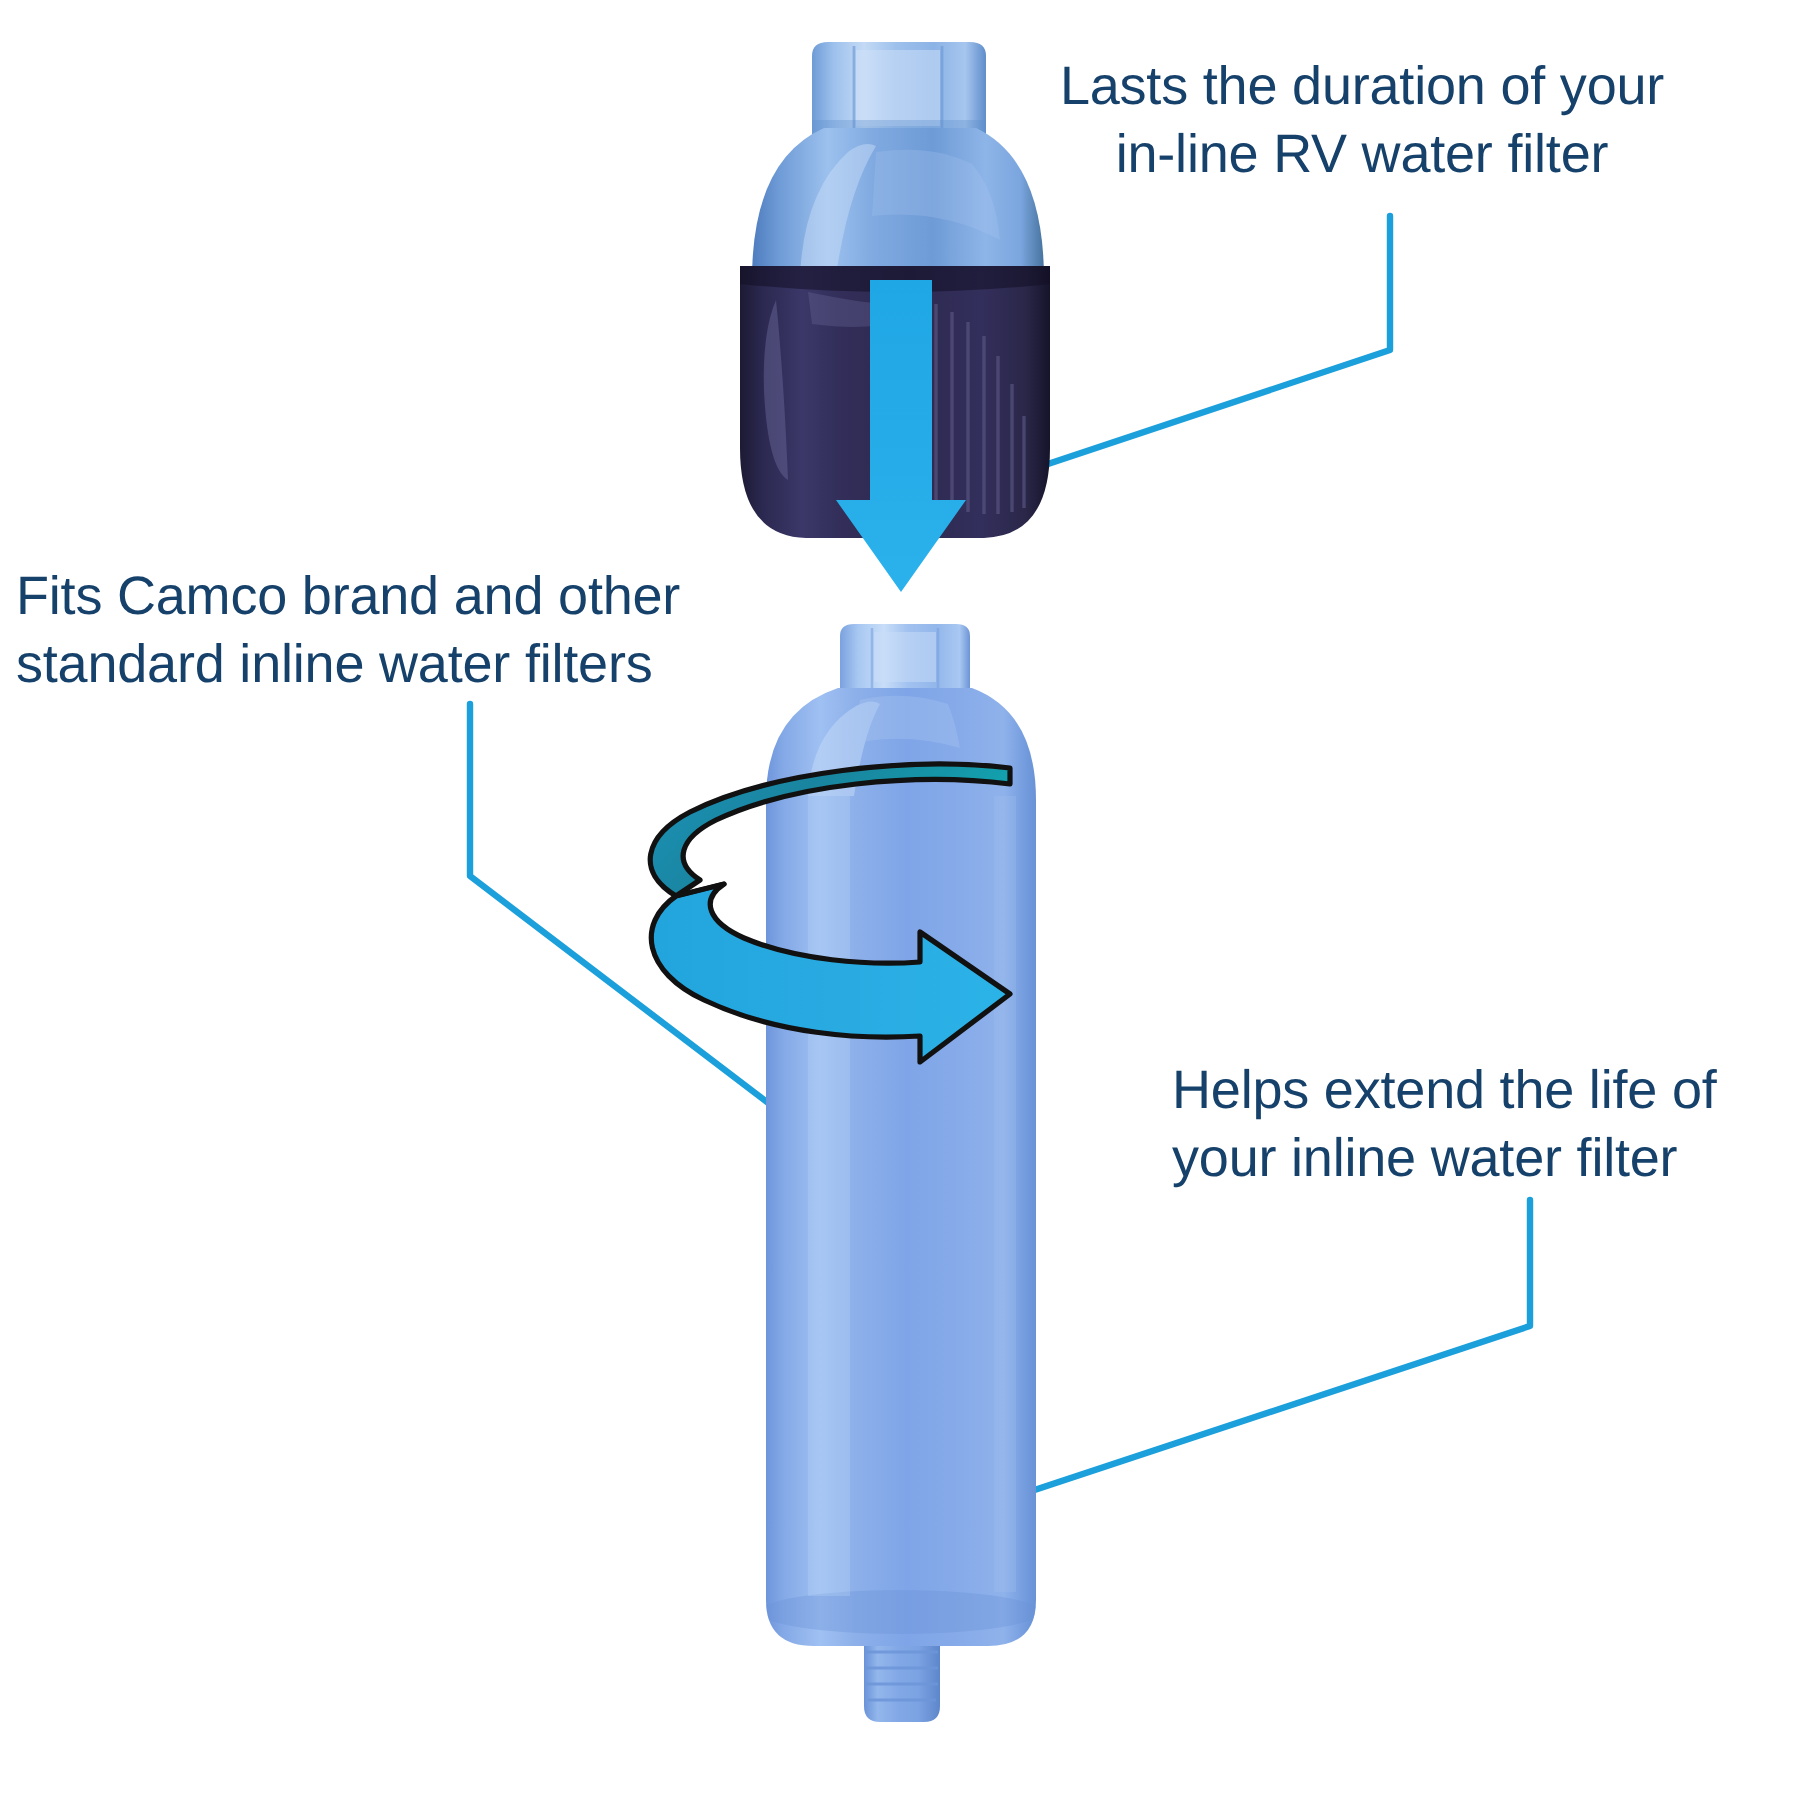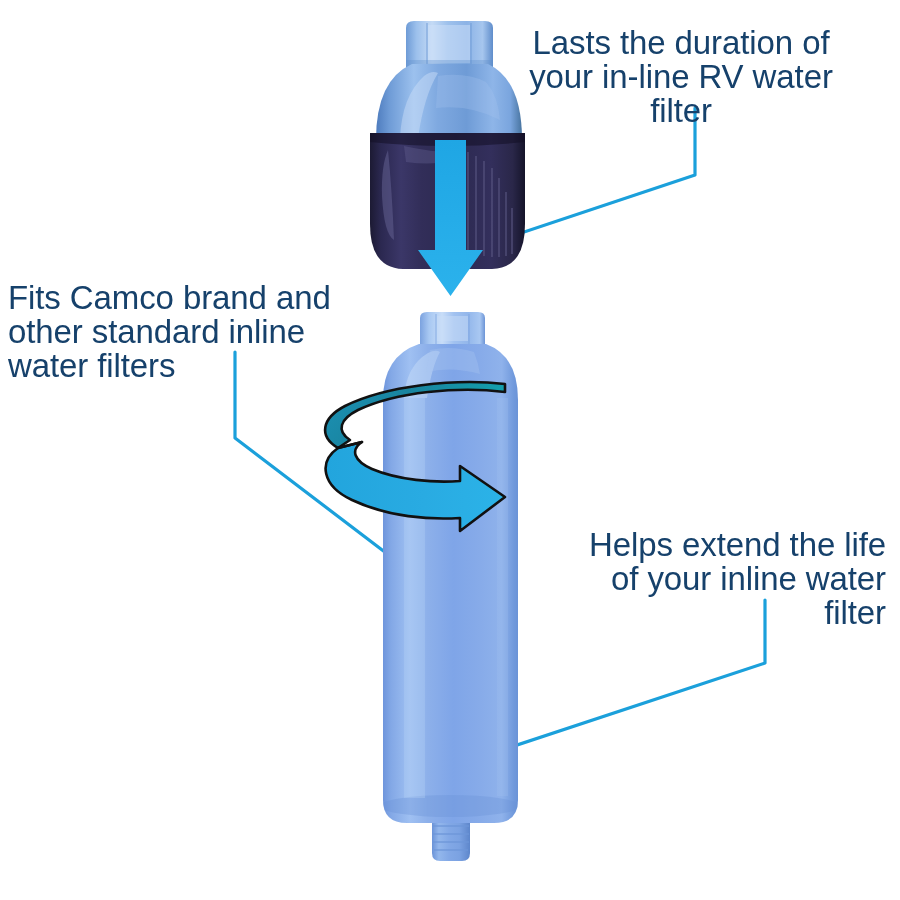--- a/index.html
+++ b/index.html
@@ -11,29 +11,29 @@
     overflow:hidden;
     position:relative;
   }
   #stage{position:absolute;left:0;top:0;width:900px;height:900px;}
   #art{position:absolute;left:0;top:0;width:900px;height:900px;}
 
   .callout-text{
     position:absolute;
     color:#16416B;
     font-family:"Liberation Sans", sans-serif;
-    font-size:33px;
+    font-size:27px;
     line-height:34px;
     font-weight:400;
     letter-spacing:-0.1px;
     white-space:pre-line;
   }
   #txt-top{ left:524px; top:26px; width:314px; text-align:center; }
   #txt-left{ left:8px; top:281px; width:364px; text-align:left; }
-  #txt-right{ left:586px; top:528px; width:300px; text-align:right; }
+  #txt-right{ left:586px; top:528px; width:300px; text-align:left; }
 </style>
 </head>
 <body>
 
 <div id="stage">
 
   <svg id="art" viewBox="0 0 900 900" xmlns="http://www.w3.org/2000/svg">
     <defs>
 
       <linearGradient id="gNutCap" x1="0" y1="0" x2="1" y2="0">

